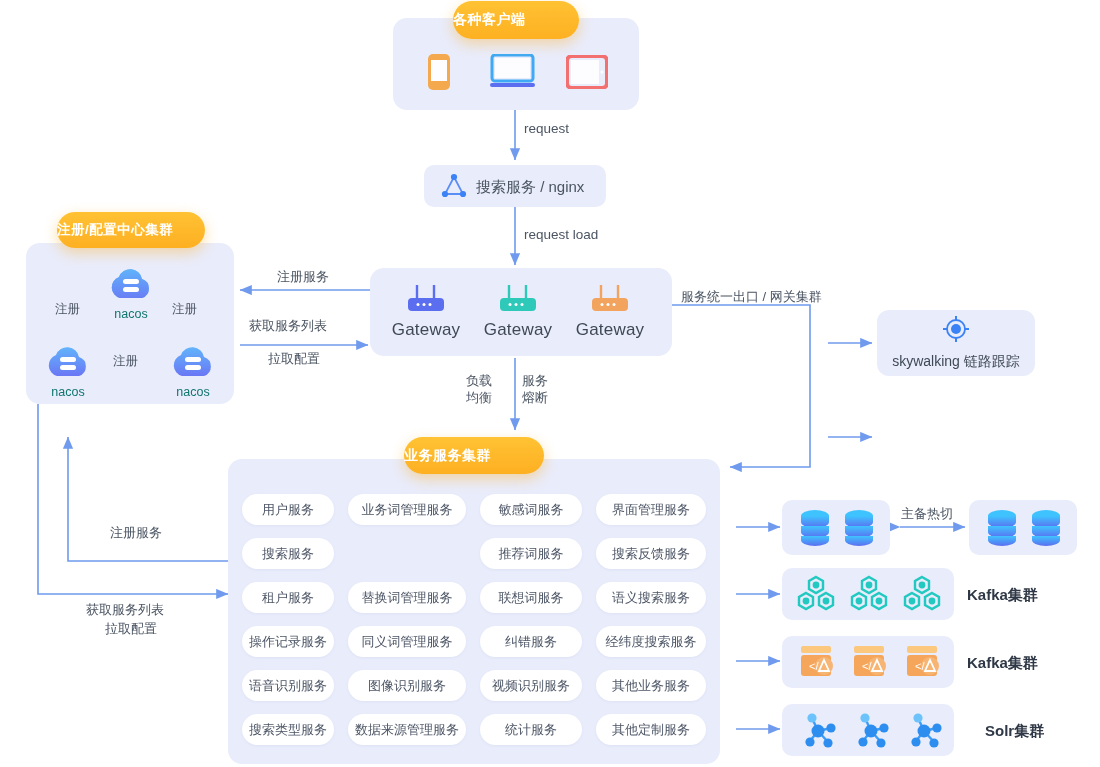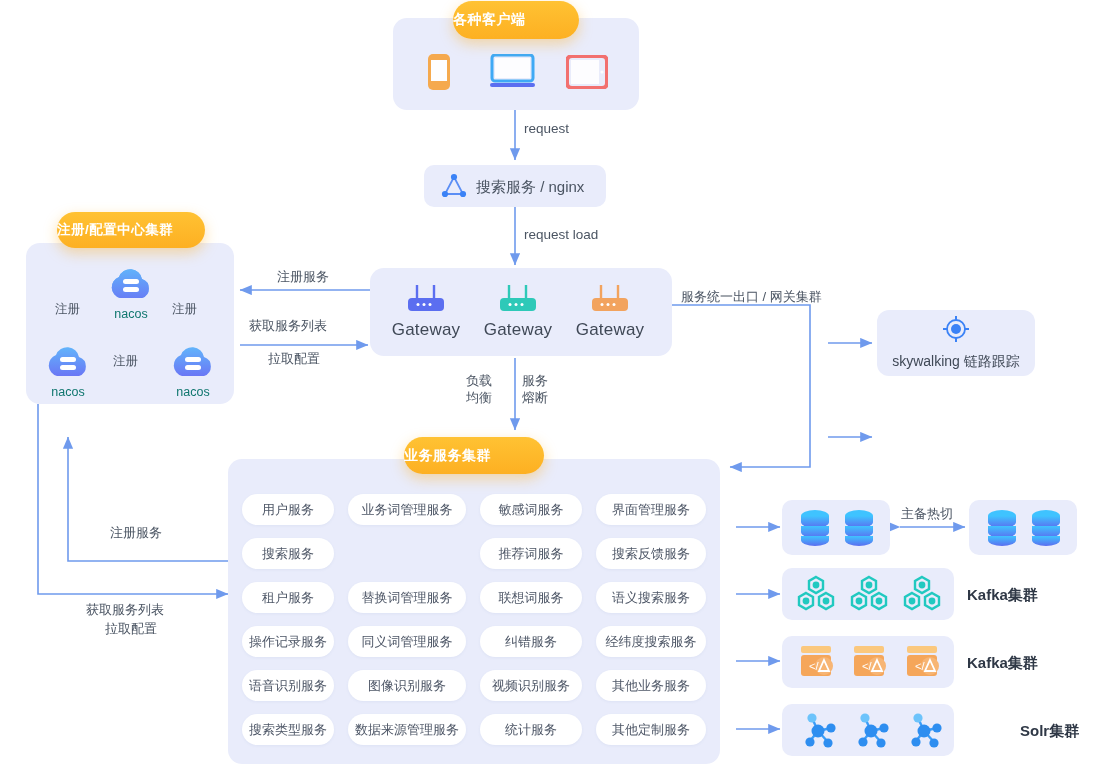--- a/index.html
+++ b/index.html
@@ -454,15 +454,15 @@
         <line x1="20" y1="20" x2="12" y2="30"></line>
         <line x1="20" y1="20" x2="30" y2="31"></line>
       </g>
       <circle cx="20" cy="20" r="6.5" fill="#2e8ef0"></circle>
       <circle cx="14" cy="7" r="4.6" fill="#6cc3fb"></circle>
       <circle cx="33" cy="17" r="4.6" fill="#2e8ef0"></circle>
       <circle cx="12" cy="31" r="4.6" fill="#2e8ef0"></circle>
       <circle cx="30" cy="32" r="4.6" fill="#2e8ef0"></circle>
     </svg>
   </div>
-  <div class="abs cluster-tag" style="left:1020px;top:722px;">Solr集群</div>
+  <div class="abs cluster-tag" style="left:985px;top:722px;">Solr集群</div>
 
 </div>
 
 </body></html>

